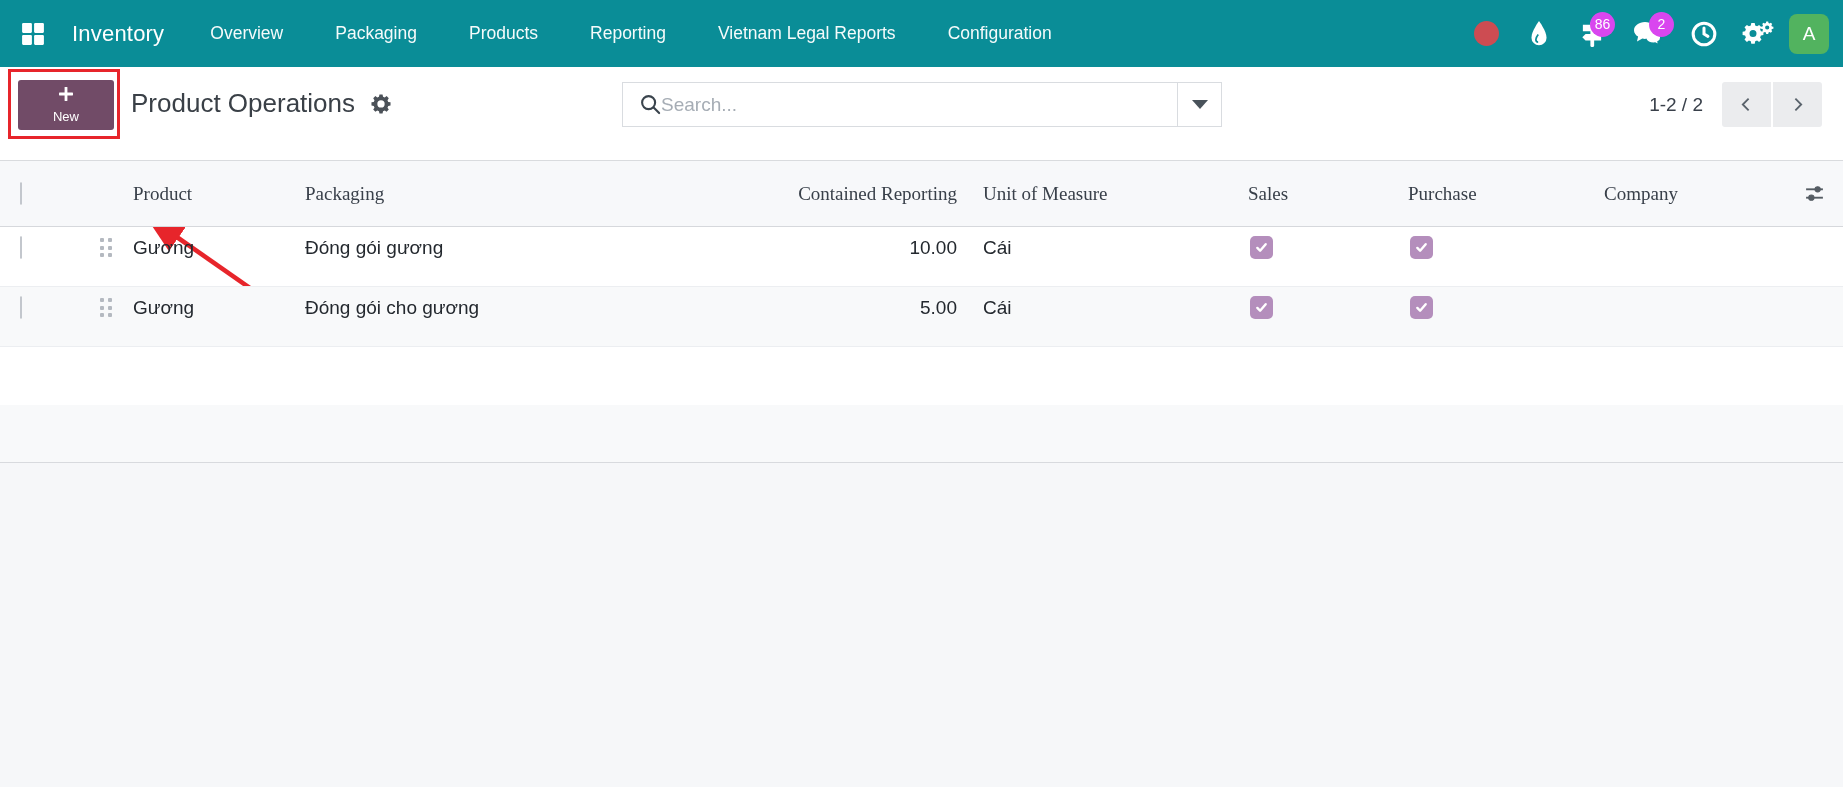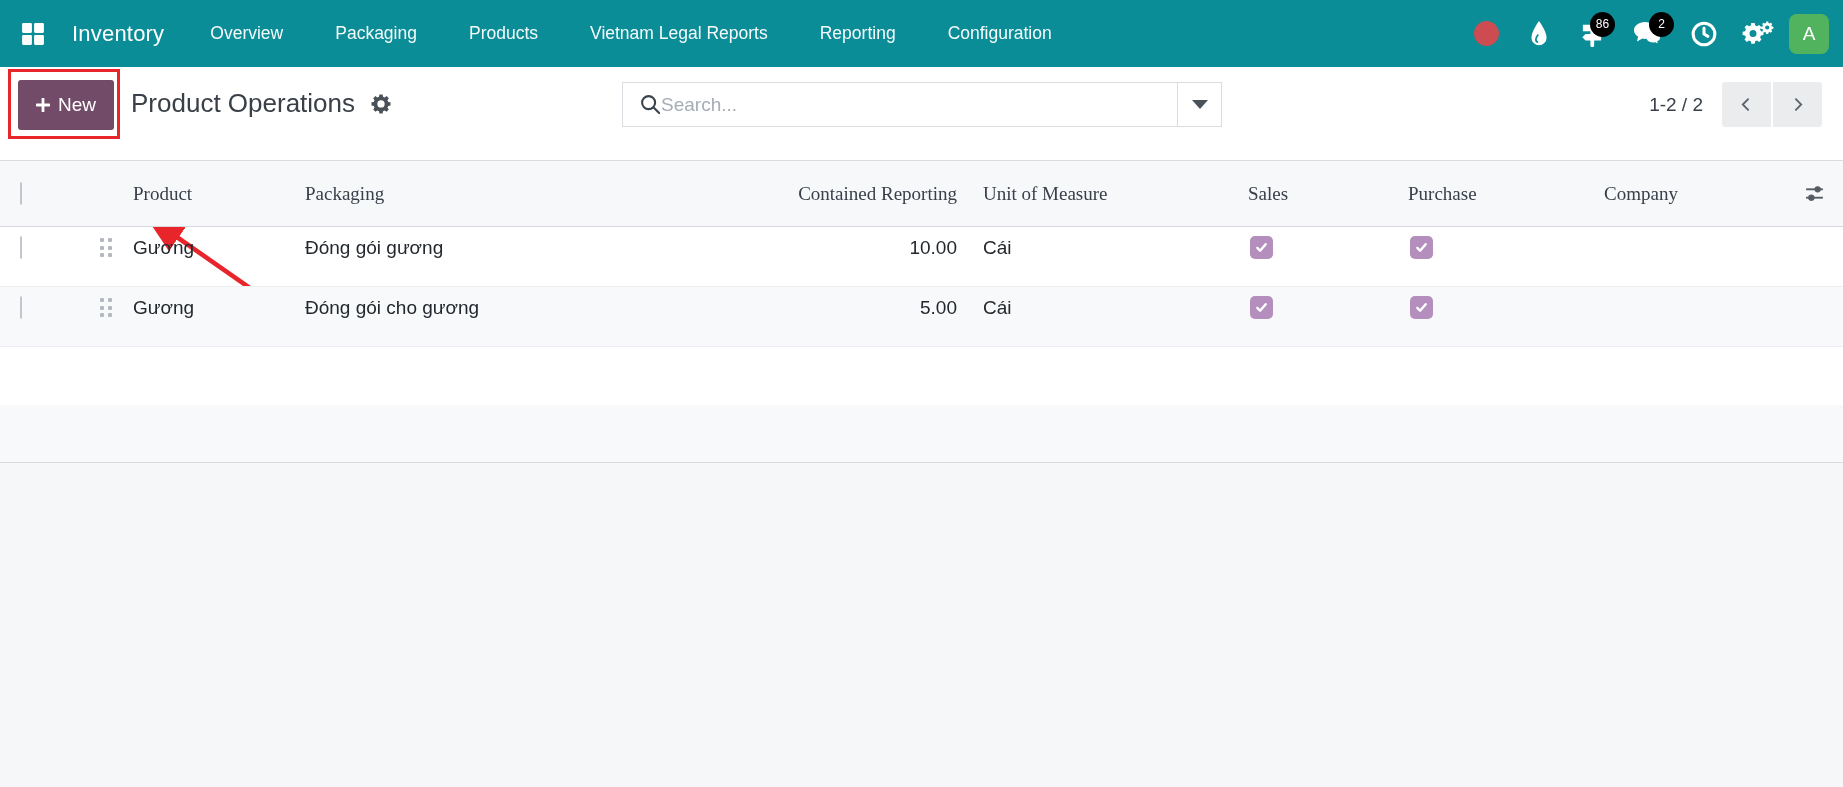--- a/index.html
+++ b/index.html
@@ -10,30 +10,30 @@
   .navbar { position:absolute; top:0; left:0; width:1843px; height:67px;
             background:#0a8d97; display:flex; align-items:center; color:#fff; }
   .apps-btn { margin-left:20px; width:26px; height:26px; display:flex; align-items:center; justify-content:center; cursor:pointer; }
   .app-name { margin-left:26px; font-size:22px; font-weight:500; letter-spacing:.2px; cursor:pointer; }
   .nav-menu { display:flex; align-items:flex-start; margin-left:32px;gap:24px; }
   .nav-item { padding:0 14px; font-size:17.5px; color:rgba(255,255,255,.96); cursor:pointer; line-height:67px; }
   .systray { position:absolute; right:14px; top:0; height:67px; display:flex; align-items:center; gap:11px; }
   .tray-item { position:relative; width:42px; height:44px; display:flex; align-items:center; justify-content:center; cursor:pointer; }
   .red-dot { width:25px; height:25px; border-radius:50%; background:#cd4c52; }
   .badge { position:absolute; top:0px; right:-2px; min-width:25px; height:25px; padding:0 4px;
-           background:#000000; border-radius:13px; color:#fff; font-size:12px;
+           background:#d946ef; border-radius:13px; color:#fff; font-size:14px;
            display:flex; align-items:center; justify-content:center; }
   .avatar { width:40px; height:40px; border-radius:8px; background:#52b35f; color:#fff;
             font-size:19px; display:flex; align-items:center; justify-content:center; cursor:pointer; }
 
   
   .control-panel { position:absolute; top:67px; left:0; width:1843px; height:93px; background:#fff; }
   .new-btn { position:absolute; left:18px; top:13px; width:96px; height:50px; background:#714b67;
-             border:none; border-radius:3px; color:#fff; font-size:19px; font-family:inherit;
-             display:flex; align-items:center; justify-content:center; gap:8px; cursor:pointer; }
+             border:none; border-radius:3px; color:#fff; font-size:13px; font-family:inherit;
+             display:flex; align-items:center; justify-content:center; gap:8px; cursor:pointer;flex-direction:column; }
   .annot-rect { position:absolute; left:8px; top:2px; width:112px; height:70px;
                 border:3.5px solid #e7252b; pointer-events:none; }
   .annot-arrow { position:absolute; left:118px; top:65px; pointer-events:none; }
   .title-wrap { position:absolute; left:131px; top:21px; display:flex; align-items:center; gap:15px; }
   .page-title { font-size:26px; font-weight:400; color:#3a4047; }
   .title-gear { width:22px; height:22px; cursor:pointer; }
 
   .searchbar { position:absolute; left:622px; top:15px; width:600px; height:45px;
                border:1px solid #d9dce0; background:#fff; display:flex; align-items:stretch; }
   .search-left { flex:1; display:flex; align-items:center; padding-left:17px; }
@@ -87,22 +87,22 @@
           <rect x="12" y="1" width="9" height="9" rx="1"></rect>
         <rect x="1" y="12" width="9" height="9" rx="1"></rect>
           <rect x="12" y="12" width="9" height="9" rx="1"></rect>
       </svg>
     </div>
     <div class="app-name">Inventory</div>
     <nav class="nav-menu">
       <span class="nav-item">Overview</span>
       <span class="nav-item">Packaging</span>
       <span class="nav-item">Products</span>
+      <span class="nav-item">Reporting</span>
       <span class="nav-item">Vietnam Legal Reports</span>
-      <span class="nav-item">Reporting</span>
       <span class="nav-item">Configuration</span>
     </nav>
     <div class="systray">
       <div class="tray-item">
           <span class="red-dot"></span>
         </div>
       <div class="tray-item">
         <svg width="22" height="28" viewBox="0 0 20 26" fill="#fff">
           <path d="M10 1C10 1 3 10.5 3 16.5a7 7 0 0 0 14 0C17 10.5 10 1 10 1Z"></path>
           <path d="M9.3 13.5c-1.6 2-2.2 3.3-2.2 4.6 0 1.5 1 2.4 2.1 2.4" fill="none" stroke="#0a8d97" stroke-width="1.6"></path>

